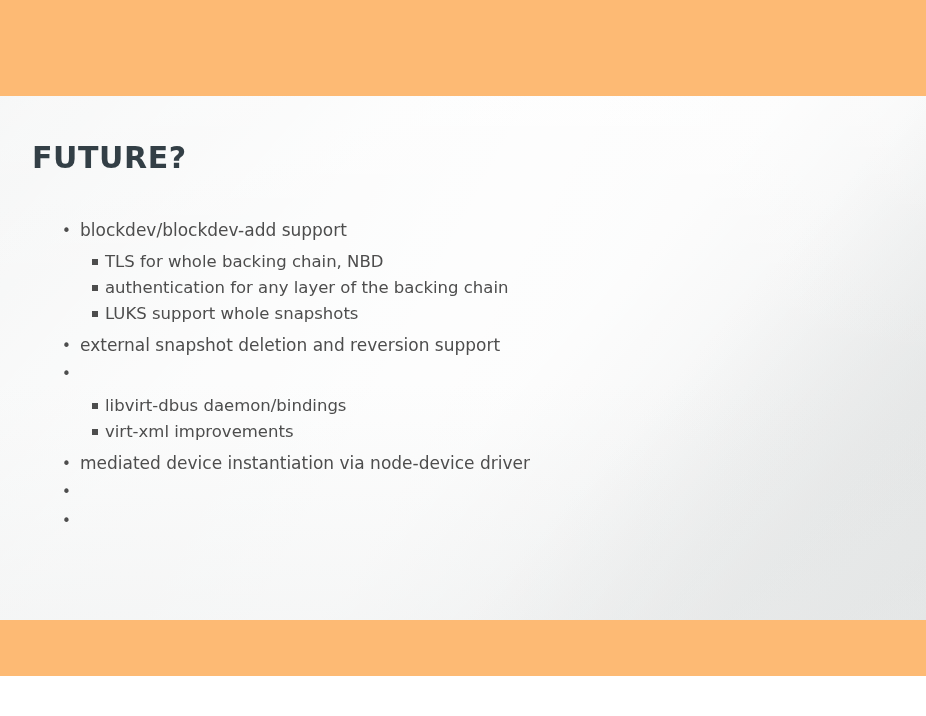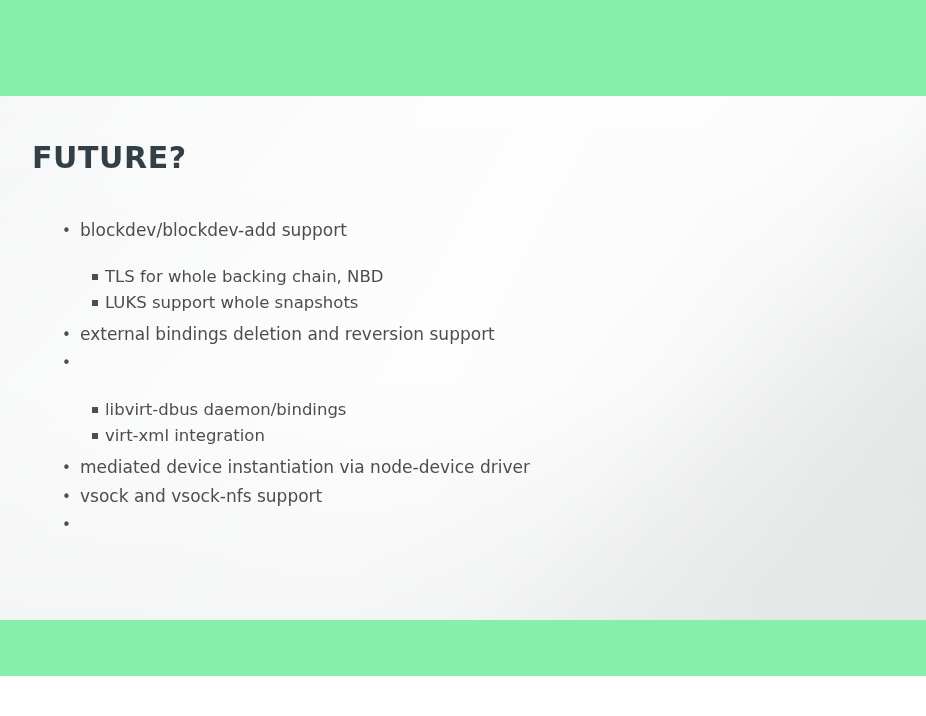--- a/index.html
+++ b/index.html
@@ -12,21 +12,21 @@
     width: 926px;
     height: 716px;
     font-family: "DejaVu Sans", sans-serif;
     overflow: hidden;
   }
 
   #slide-root {
     position: relative;
     width: 926px;
     height: 676px;
-    background: #86efac;
+    background: #fdba74;
   }
 
   
   .slide-panel {
     position: absolute;
     left: 0;
     top: 96px;
     width: 926px;
     height: 524px;
     overflow: hidden;
@@ -123,21 +123,21 @@
     line-height: 29px;
   }
 
   .bullet-row.level-2 {
     padding-left: 92px;
     font-size: 16.5px;
     height: 26px;
     line-height: 26px;
   }
 
-  .bullet-row.level-1 + .bullet-row.level-2 { margin-top: 19px; }
+  .bullet-row.level-1 + .bullet-row.level-2 { margin-top: 4px; }
   .bullet-row.level-2 + .bullet-row.level-1 { margin-top: 4px; }
 
   .bullet-mark {
     flex: 0 0 auto;
     color: #4d4d4d;
   }
 
   .level-1 > .bullet-mark {
     width: 18px;
     font-size: 15px;
@@ -183,44 +183,47 @@
         <div class="bullet-row level-1">
           <span class="bullet-mark">•</span>
           <span class="bullet-text">blockdev/blockdev-add support</span>
         </div>
         <div class="bullet-row level-2">
           <span class="bullet-mark"></span>
           <span class="bullet-text">TLS for whole backing chain, NBD</span>
         </div>
         <div class="bullet-row level-2">
           <span class="bullet-mark"></span>
+          <span class="bullet-text">authentication for any layer of the backing chain</span>
+        </div>
+        <div class="bullet-row level-2">
+          <span class="bullet-mark"></span>
           <span class="bullet-text">LUKS support whole snapshots</span>
         </div>
         <div class="bullet-row level-1">
           <span class="bullet-mark">•</span>
-          <span class="bullet-text">external bindings deletion and reversion support</span>
+          <span class="bullet-text">external snapshot deletion and reversion support</span>
         </div>
         <div class="bullet-row level-1">
           <span class="bullet-mark">•</span>
         </div>
         <div class="bullet-row level-2">
           <span class="bullet-mark"></span>
           <span class="bullet-text">libvirt-dbus daemon/bindings</span>
         </div>
         <div class="bullet-row level-2">
           <span class="bullet-mark"></span>
-          <span class="bullet-text">virt-xml integration</span>
+          <span class="bullet-text">virt-xml improvements</span>
         </div>
         <div class="bullet-row level-1">
           <span class="bullet-mark">•</span>
           <span class="bullet-text">mediated device instantiation via node-device driver</span>
         </div>
         <div class="bullet-row level-1">
           <span class="bullet-mark">•</span>
-          <span class="bullet-text">vsock and vsock-nfs support</span>
         </div>
         <div class="bullet-row level-1">
           <span class="bullet-mark">•</span>
         </div>
       </div>
 
   </div>
 </div>
 
 </body></html>

